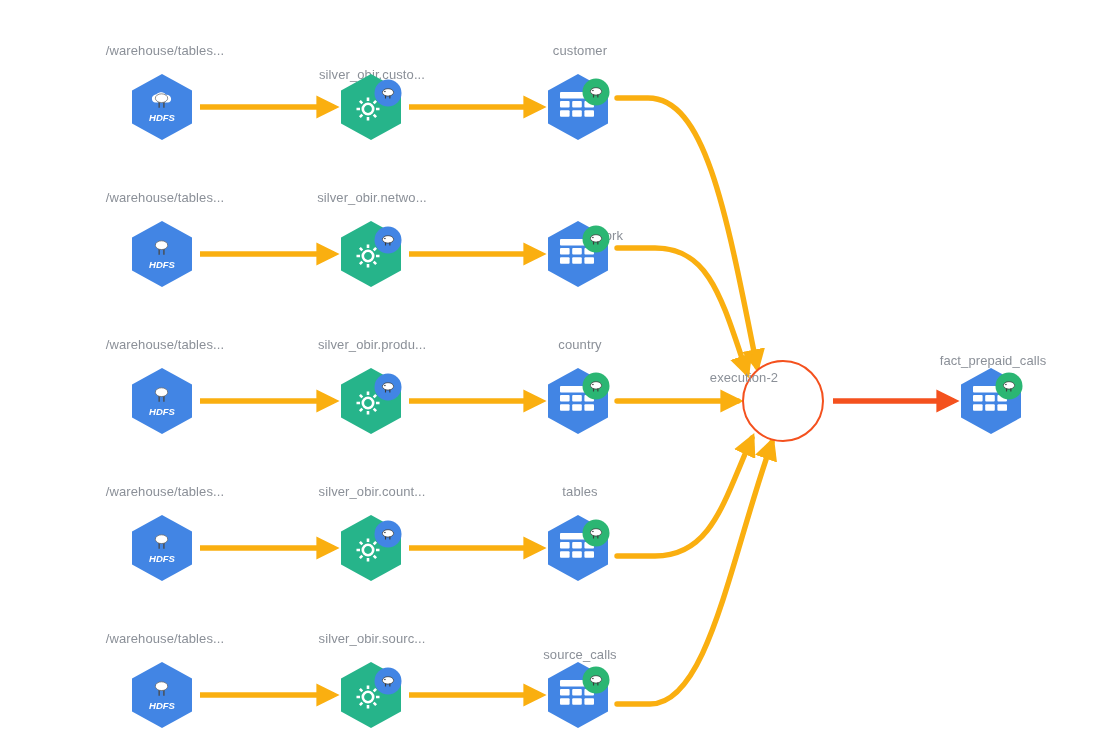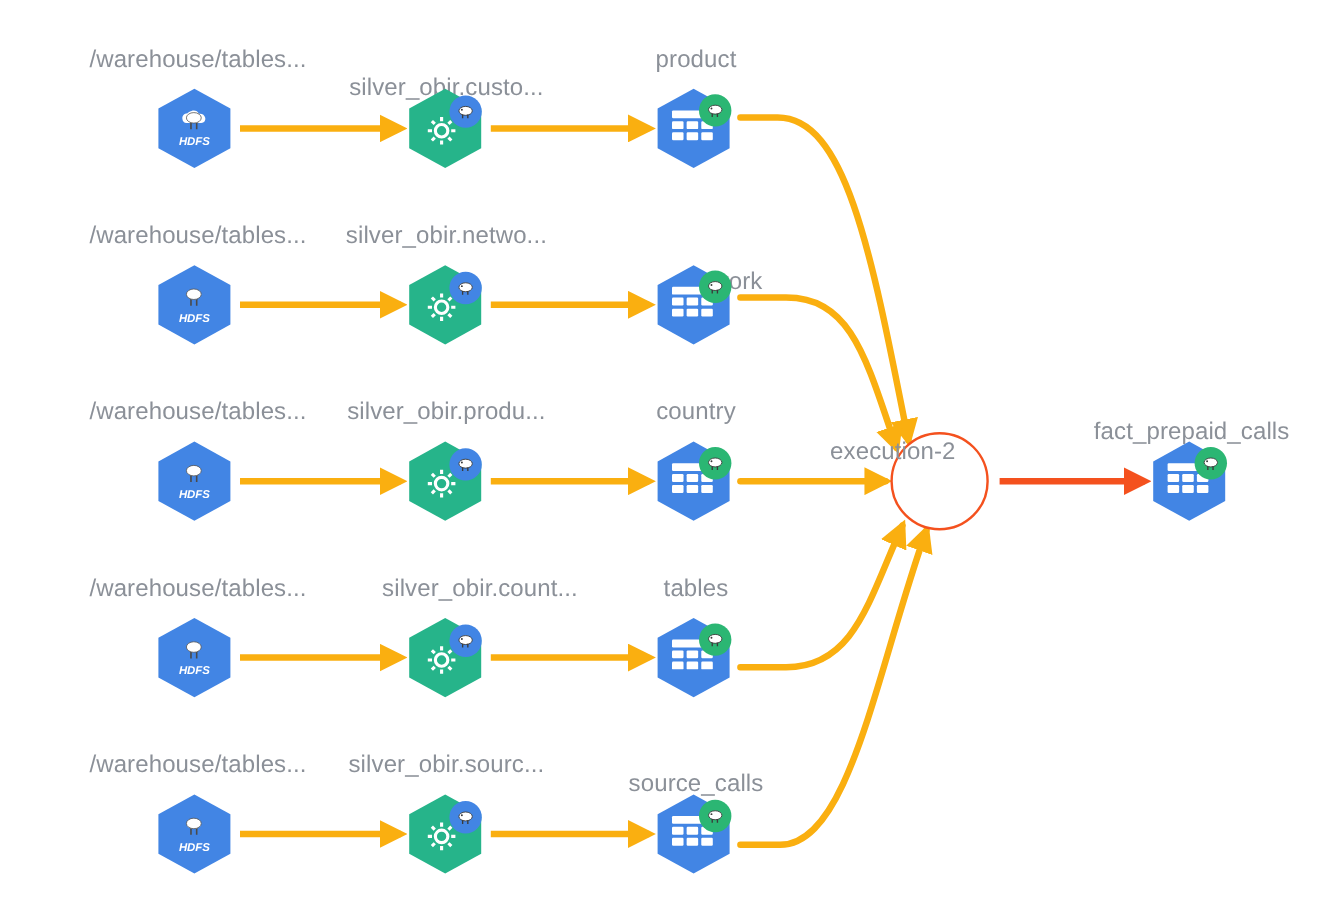--- a/index.html
+++ b/index.html
@@ -29,21 +29,21 @@
     position: absolute;
     width: 72px;
     height: 72px;
     transform: translate(-50%, -50%);
   }
   .node-label {
     position: absolute;
     transform: translate(-50%, -50%);
     white-space: nowrap;
     color: #8b9098;
-    font-size: 20px;
+    font-size: 13px;
     font-family: "Liberation Sans", sans-serif;
     letter-spacing: 0.1px;
   }
   .node svg {
     display: block;
     width: 72px;
     height: 72px;
     overflow: visible;
   }
   .sel-ring {
@@ -122,21 +122,21 @@
       </g>
       <circle cx="53" cy="22" r="13.5" fill="#4285E4"></circle>
       <g transform="translate(53,22) scale(0.62)">
         <ellipse cx="0" cy="-1" rx="9" ry="6" fill="#ffffff" stroke="#3a3a3a" stroke-width="1.2"></ellipse>
         <path d="M -4 4 L -4 9 M 3 4 L 3 9" stroke="#3a3a3a" stroke-width="1.8"></path>
         <circle cx="-5" cy="-2.5" r="1.3" fill="#3a3a3a"></circle>
       </g>
     </svg>
   </div>
 
-  <div class="node-label" style="left:580px; top:50px;">product</div>
+  <div class="node-label" style="left:580px; top:50px;">customer</div>
   <div class="node" style="left:578px; top:107px;">
     <svg viewBox="0 0 72 72">
       <polygon points="36,3 66,19.5 66,52.5 36,69 6,52.5 6,19.5" fill="#4285E4"></polygon>
       <g transform="translate(18,21)" fill="#ffffff">
         <rect x="0" y="0" width="34" height="6.5" rx="1"></rect>
         <rect x="0" y="9" width="9.6" height="6.6" rx="1"></rect>
         <rect x="12.2" y="9" width="9.6" height="6.6" rx="1"></rect>
         <rect x="24.4" y="9" width="9.6" height="6.6" rx="1"></rect>
         <rect x="0" y="18.2" width="9.6" height="6.6" rx="1"></rect>
         <rect x="12.2" y="18.2" width="9.6" height="6.6" rx="1"></rect>
@@ -258,21 +258,21 @@
     <svg viewBox="0 0 72 72">
       <polygon points="36,3 66,19.5 66,52.5 36,69 6,52.5 6,19.5" fill="#4285E4"></polygon>
       <g transform="translate(36,31) scale(0.95)">
         <path d="M -3 0 L -3 6 M 2 0 L 2 6" stroke="#4a4a4a" stroke-width="1.4"></path>
         <ellipse cx="-0.5" cy="-4" rx="6.5" ry="4.6" fill="#ffffff" stroke="#555" stroke-width="0.7"></ellipse>
       </g>
       <text x="36" y="50" text-anchor="middle" font-family="'Liberation Sans', sans-serif" font-size="9.5" font-style="italic" font-weight="bold" fill="#ffffff">HDFS</text>
     </svg>
   </div>
 
-  <div class="node-label" style="left:372px; top:491px;margin-left:28px;">silver_obir.count...</div>
+  <div class="node-label" style="left:372px; top:491px;">silver_obir.count...</div>
   <div class="node" style="left:371px; top:548px;">
     <svg viewBox="0 0 72 72">
       <polygon points="36,3 66,19.5 66,52.5 36,69 6,52.5 6,19.5" fill="#26B48A"></polygon>
       <g transform="translate(33,38)" fill="none" stroke="#ffffff" stroke-width="2.6">
         <circle cx="0" cy="0" r="5.2"></circle>
         <path d="M 0 -11.5 L 0 -8 M 0 8 L 0 11.5 M -11.5 0 L -8 0 M 8 0 L 11.5 0 M -8.1 -8.1 L -5.7 -5.7 M 5.7 5.7 L 8.1 8.1 M 8.1 -8.1 L 5.7 -5.7 M -5.7 5.7 L -8.1 8.1"></path>
       </g>
       <circle cx="53" cy="22" r="13.5" fill="#4285E4"></circle>
       <g transform="translate(53,22) scale(0.62)">
         <ellipse cx="0" cy="-1" rx="9" ry="6" fill="#ffffff" stroke="#3a3a3a" stroke-width="1.2"></ellipse>

